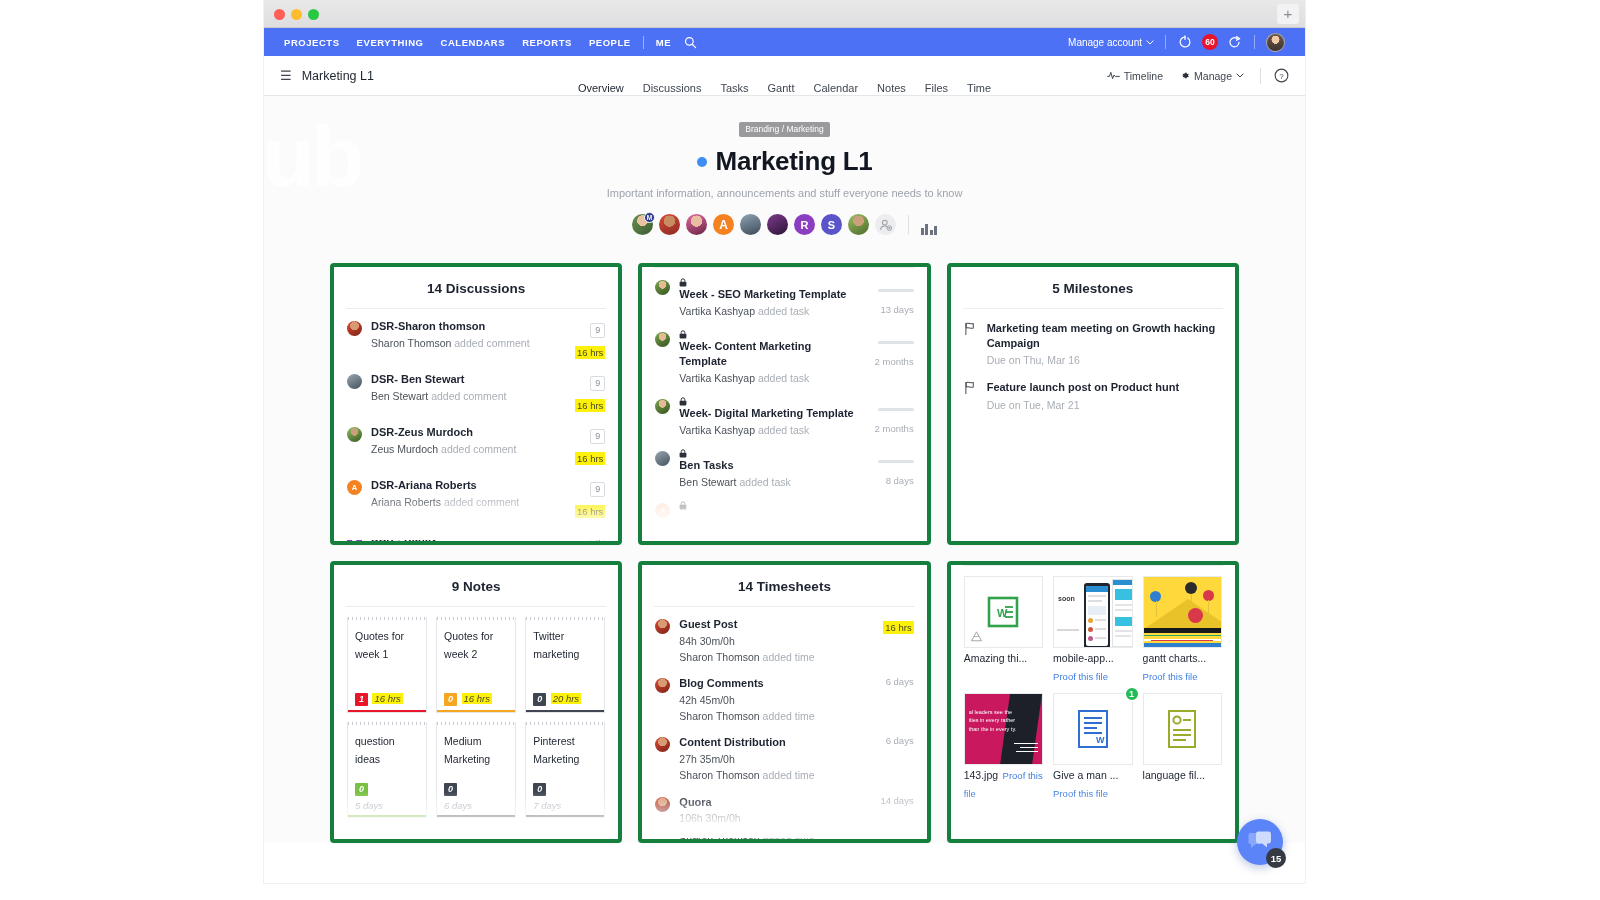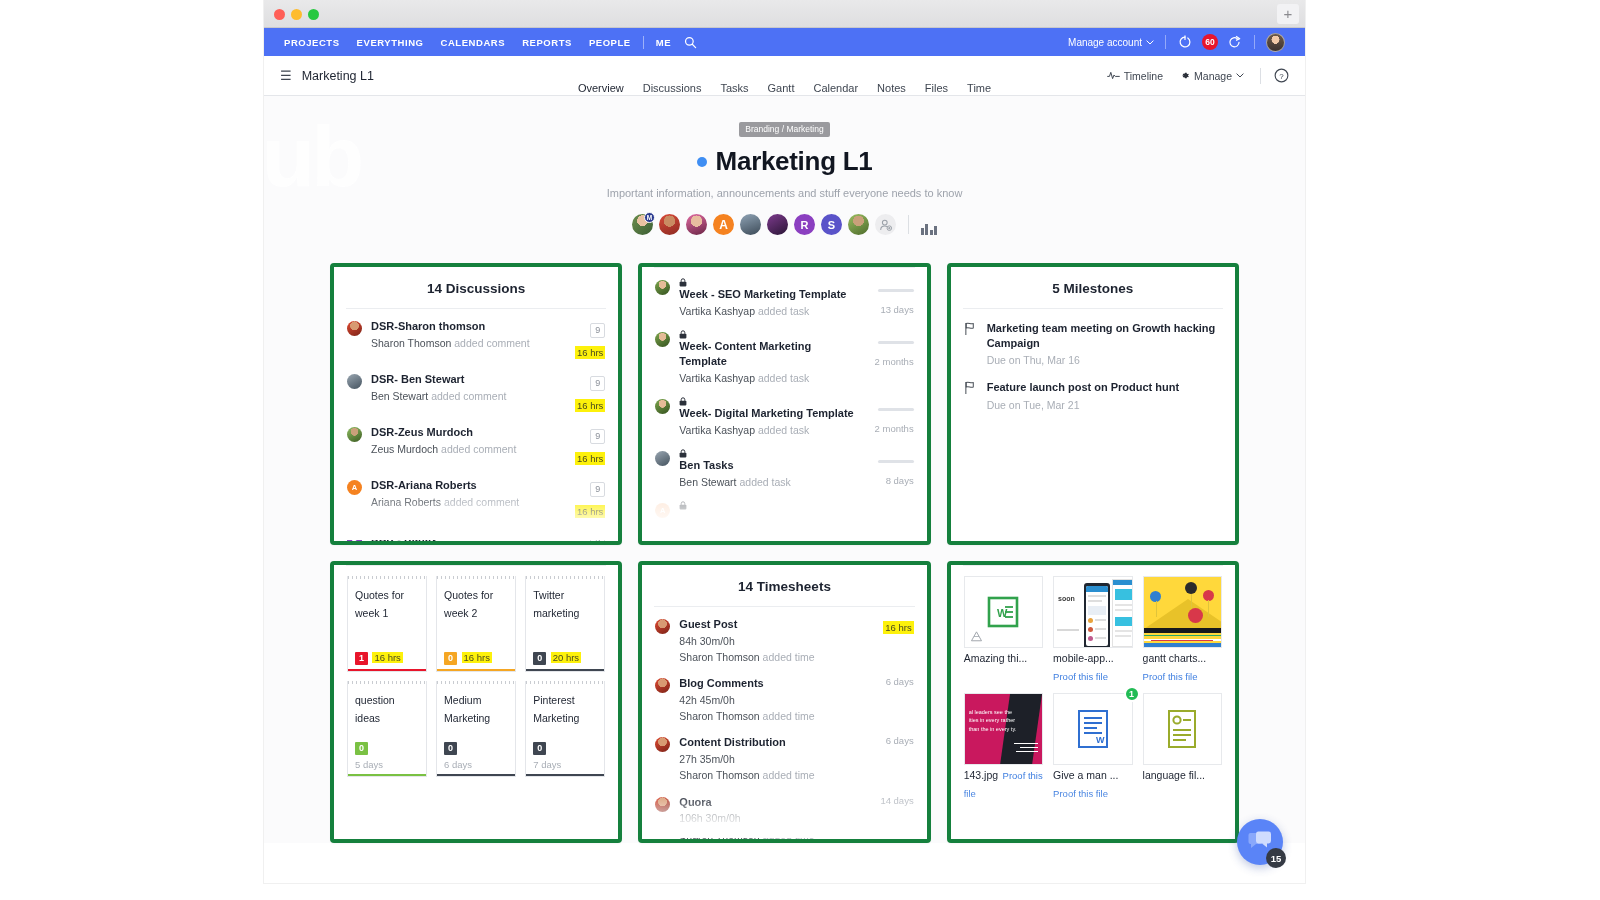--- a/index.html
+++ b/index.html
@@ -172,21 +172,21 @@
   .notes-grid { display:grid; grid-template-columns:repeat(3,1fr); gap:9px; padding:10px 13px 0; }
   .note {
     background:#fff; border:1px solid #e4e6ea; border-top:none;
     height:96px; position:relative; padding:9px 7px 0; overflow:hidden;
   }
   .note .perf {
     position:absolute; left:0; right:0; top:0; height:3px;
     background-image: repeating-linear-gradient(to right, #c9ccd1 0 1.5px, transparent 1.5px 4px);
   }
   .note-title { font-size:10.5px; color:#1d2330; line-height:1.33; }
-  .note-foot { position:absolute; left:7px; right:7px; bottom:6px; }
+  .note-foot { position:absolute; left:7px; right:7px; bottom:6px;font-style:italic; }
   .nbadge { display:inline-block; color:#fff; font-size:9px; font-weight:700; padding:0 4px; line-height:13px; border-radius:1px; }
   .nhrs { display:block; font-size:9.5px; margin-top:4px; }
   .nhrs.hl { background:#fdf10b; color:#4b4b1e; display:inline-block; padding:0 2px; }
   .nhrs.plain { color:#a9aeb6; }
   .nline { position:absolute; left:-1px; right:-1px; bottom:0; height:2.5px; }
 
   
   .files-grid { display:grid; grid-template-columns:repeat(3,1fr); gap:9px 10px; padding:10px 13px 0; }
   .file { position:relative; }
   .thumb {
@@ -578,20 +578,21 @@
                 <span>Due on</span>
                 <span>Tue, Mar 21</span>
               </span>
             </span>
           </div>
 
         </div>
       </div>
 
       <div class="card">
+        <div class="card-title">9 Notes</div>
         <div class="card-rule"></div>
         <div class="notes-grid">
 
           <div class="note">
             <span class="perf"></span>
             <span class="note-title">Quotes for week 1</span>
             <span class="note-foot">
               <span class="nbadge" style="background:#e8152b">1</span>
               <span class="nhrs hl">16 hrs</span>
             </span>

